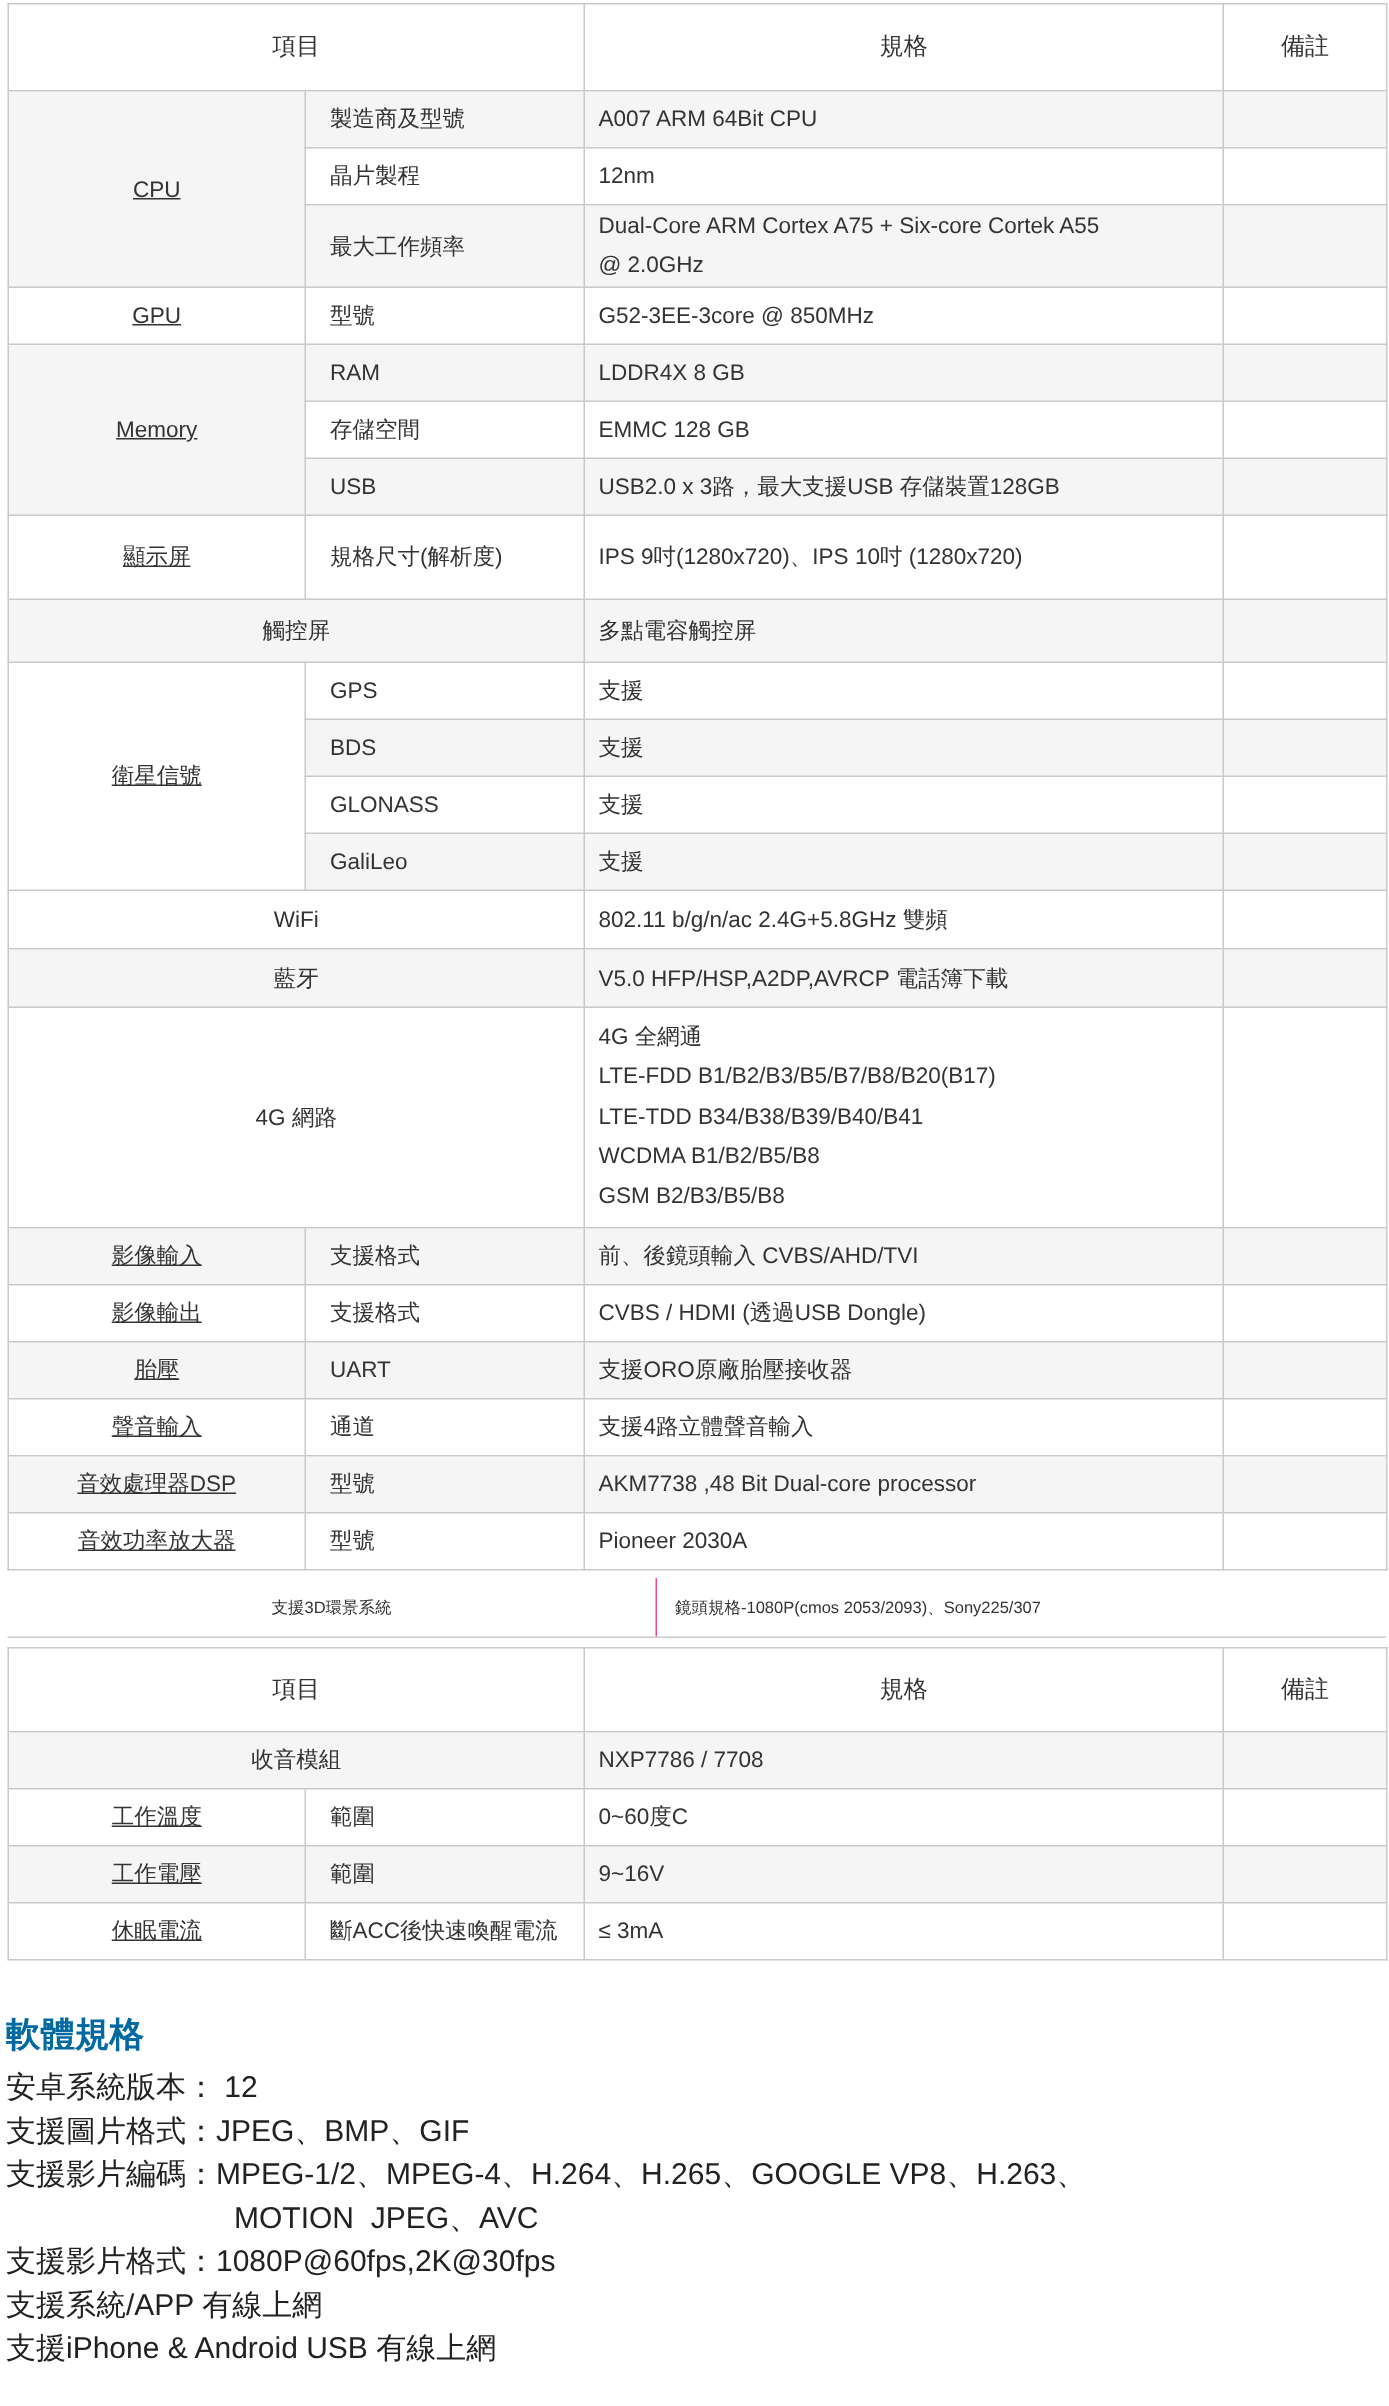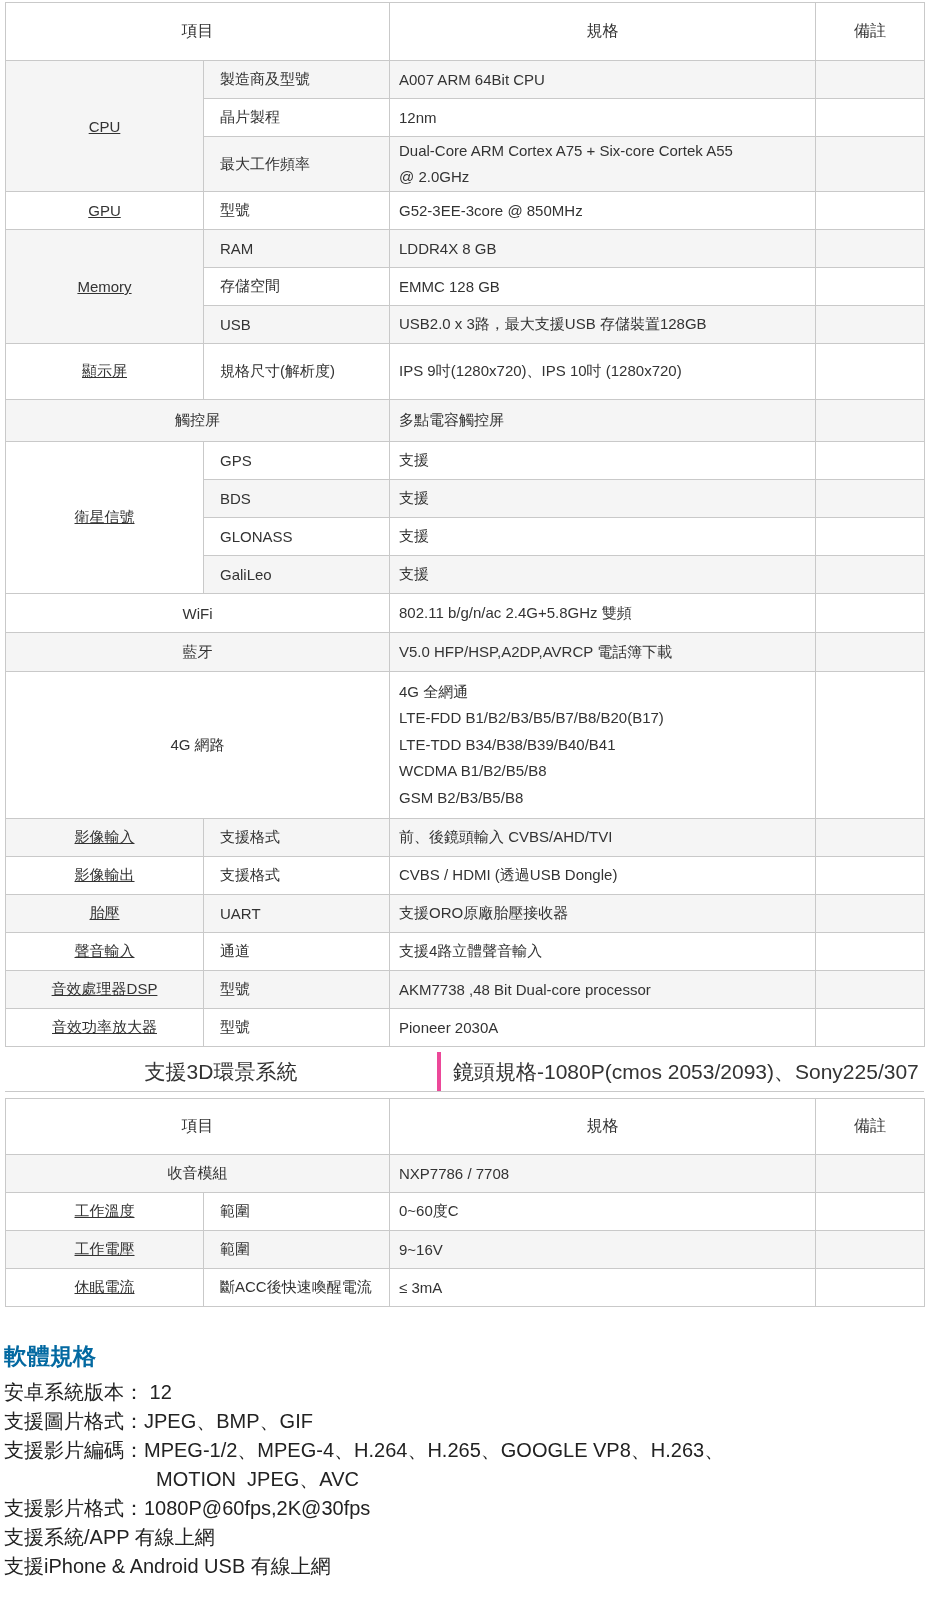--- a/index.html
+++ b/index.html
@@ -28,24 +28,24 @@
   .spec tr.r4g{height:140px;}
   td.group{text-align:center;background:transparent;text-decoration:underline;}
   td.merged{text-align:center;}
   td.sub{text-align:left;padding-left:16px;}
   td.val{text-align:left;padding-left:9px;padding-right:6px;}
   td.valmulti{text-align:left;padding:7px 6px 7px 9px;line-height:26.4px;}
   .twoline{line-height:26px;}
   
   .row3d{
     display:flex;width:919px;margin-left:5px;margin-top:5px;height:39px;
-    border-bottom:1px solid #c9c9c9;background:#fff;font-size:21px;color:#333;
+    border-bottom:1px solid #c9c9c9;background:#fff;font-size:11px;color:#333;
   }
   .row3d .l3d{width:432px;display:flex;align-items:center;justify-content:center;}
-  .row3d .r3d{flex:1;border-left:4px solid #ec4899;display:flex;align-items:center;padding-left:12px;}
+  .row3d .r3d{flex:1;border-left:1px solid #ec4899;display:flex;align-items:center;padding-left:12px;}
   
   .software{margin:34px 0 0 4px;color:#222;}
   .software .title{font-size:23px;font-weight:bold;color:#0369a1;line-height:30px;margin-bottom:7px;}
   .software .line{font-size:20px;line-height:29px;white-space:pre;}
   .software .line.indent{padding-left:152px;}
 </style>
 </head>
 <body>
 
 <div class="page">

